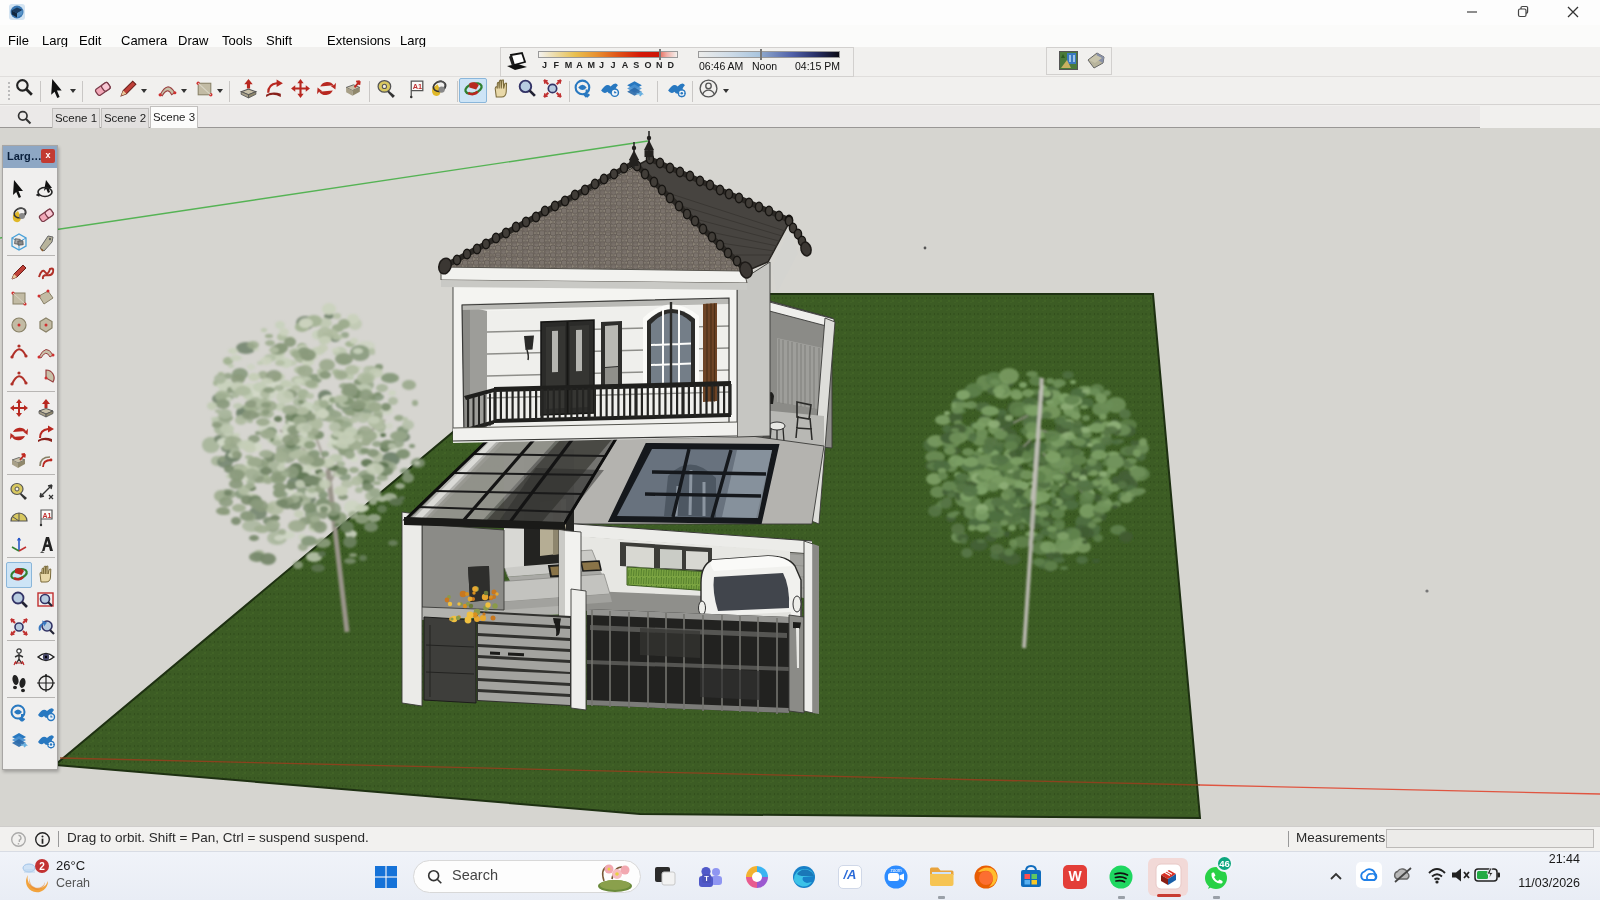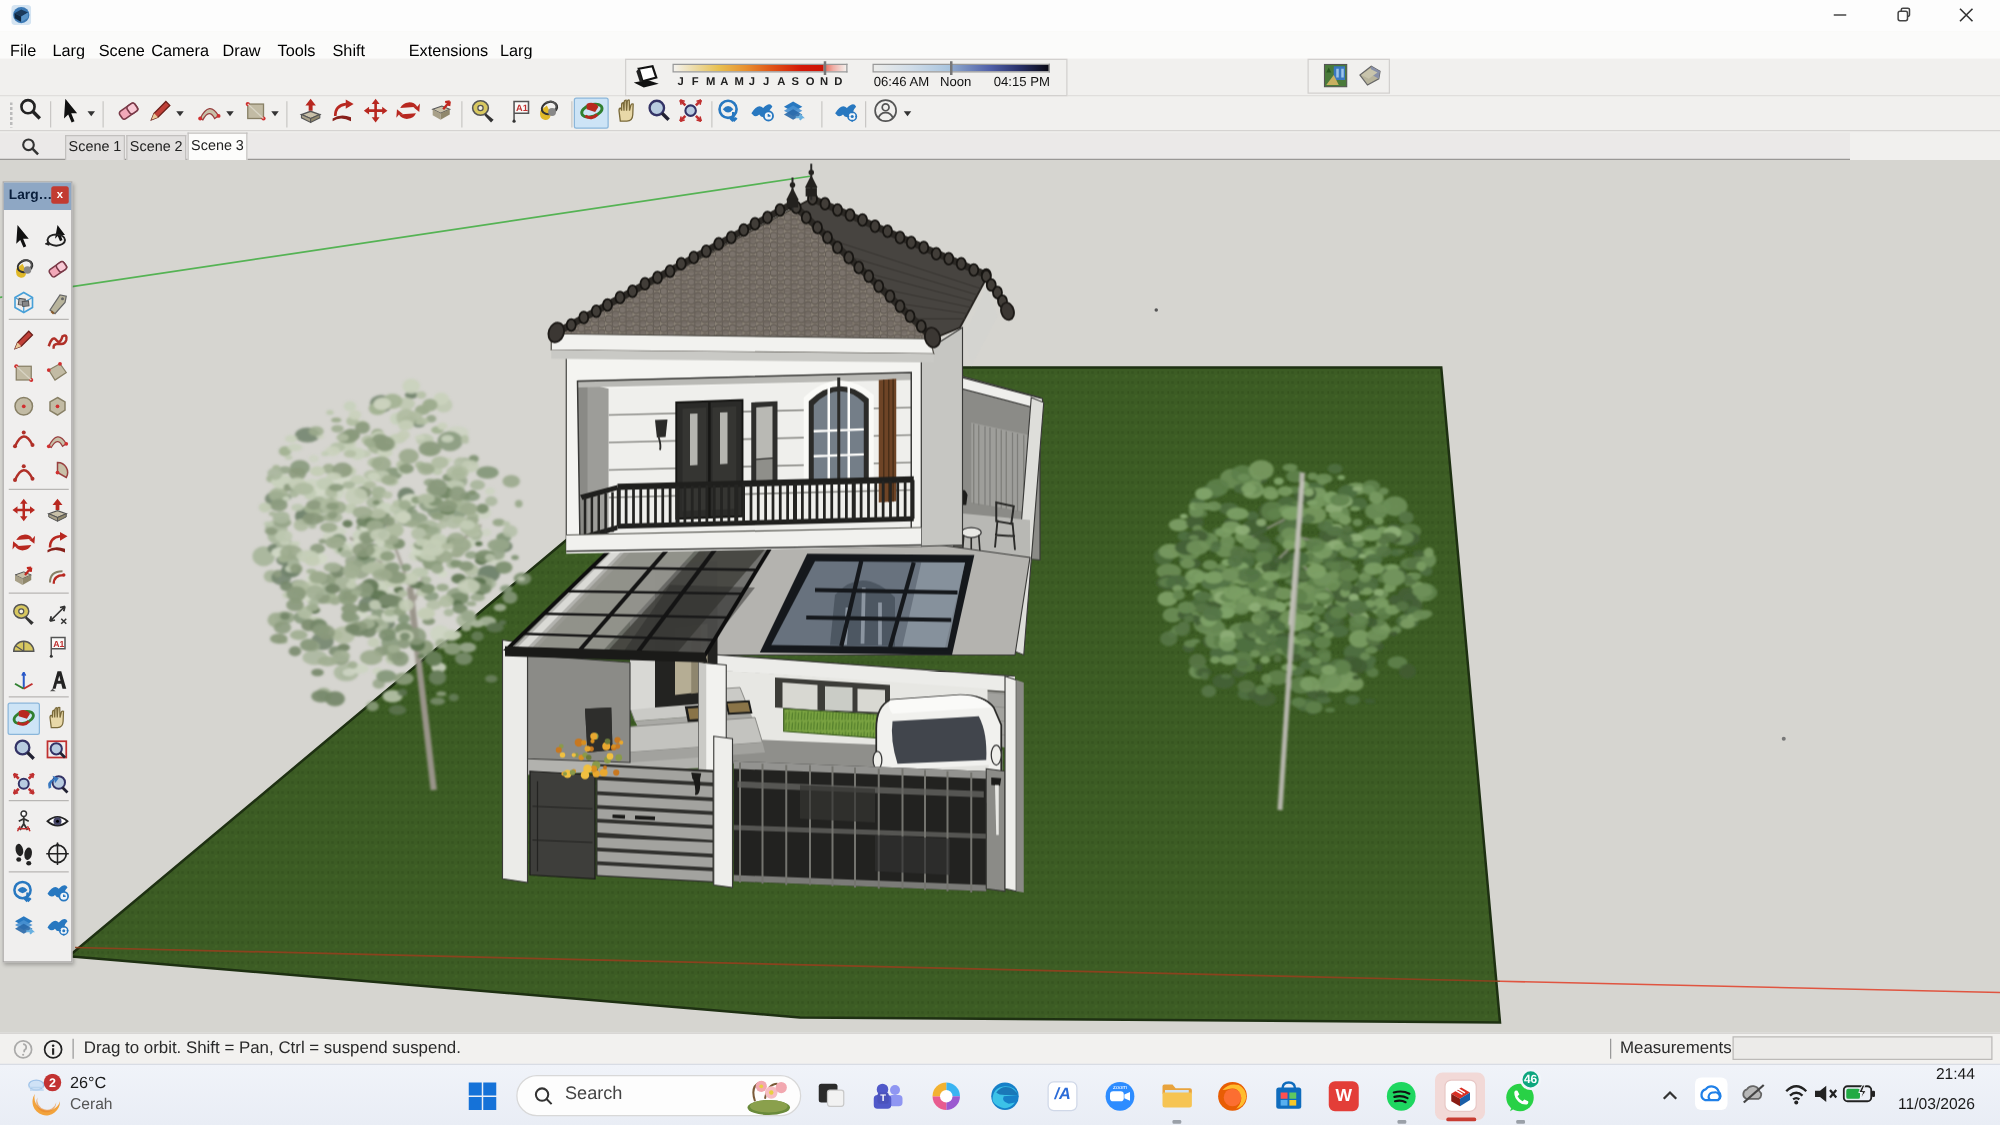--- a/index.html
+++ b/index.html
@@ -1608,21 +1608,21 @@
       <rect x="5.5" y="7" width="7.5" height="7.5" rx="1.5" fill="none" stroke="#444" stroke-width="1.2"></rect>
       <path d="M8 7 V5.8 a1.3 1.3 0 0 1 1.3-1.3 h4 a1.3 1.3 0 0 1 1.3 1.3 v4 a1.3 1.3 0 0 1 -1.3 1.3 H13" fill="none" stroke="#444" stroke-width="1.2"></path>
     </svg>
     <svg class="winbtn" style="left:1563px" width="20" height="20" viewBox="0 0 20 20">
       <path d="M5 5 L15 15 M15 5 L5 15" stroke="#333" stroke-width="1.3"></path>
     </svg>
   </div>
 <div class="menubar">
     <span style="left:8px">File</span>
     <span style="left:42px">Larg</span>
-    <span style="left:79px">Scene</span>
+    <span style="left:79px">Edit</span>
     <span style="left:121px">Camera</span>
     <span style="left:178px">Draw</span>
     <span style="left:222px">Tools</span>
     <span style="left:266px">Shift</span>
     <span style="left:327px">Extensions</span>
     <span style="left:400px">Larg</span>
   </div>
 <div class="shadowstrip">
     <div style="position:absolute;left:500px;top:0px;width:354px;height:30px;border:1px solid #d2d0ce;background:#f1f0ee"></div>
     <div style="position:absolute;left:1046px;top:0px;width:66px;height:28px;border:1px solid #d2d0ce;background:#f1f0ee"></div>

